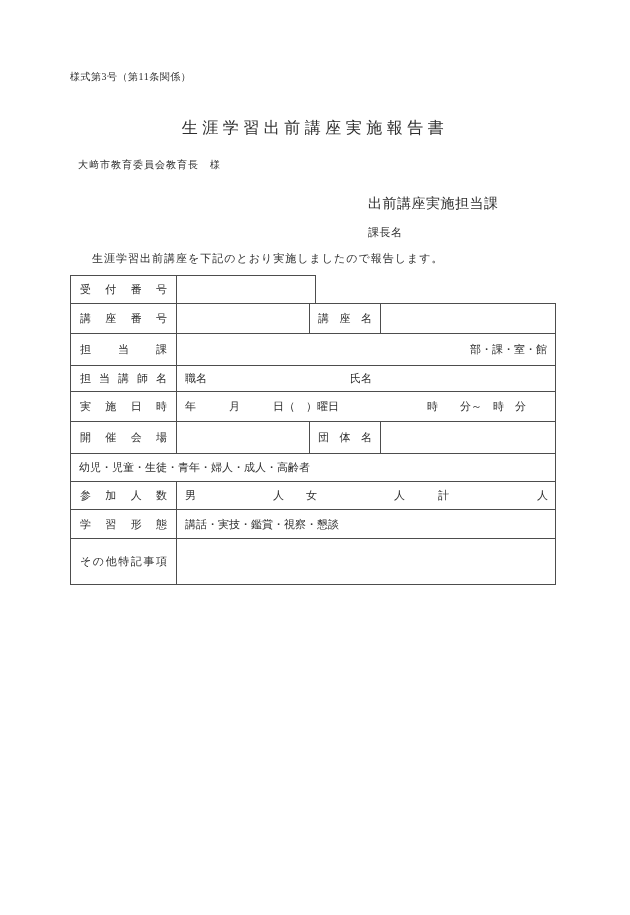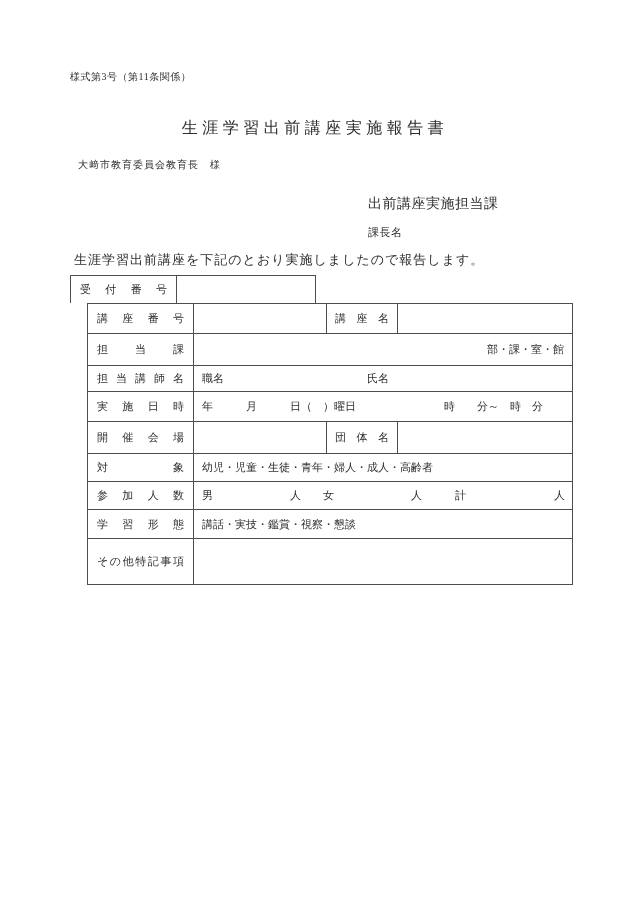--- a/index.html
+++ b/index.html
@@ -39,36 +39,36 @@
       font-size: 14px;
       letter-spacing: 0.5px;
     }
     .chief-line {
       left: 368px; top: 217px;
       font-size: 11px;
       letter-spacing: 0.5px;
       margin-top: 8px;
     }
     .intro-sentence {
-      left: 74px; top: 251px;
-      font-size: 13px;
+      left: 92px; top: 251px;
+      font-size: 11px;
       letter-spacing: 1px;
     }
 
     
     .receipt-box {
       left: 70px; top: 275px;
       width: 246px; height: 28px;
       border: 1px solid #4d4d4d;
       border-bottom: none;
       box-sizing: border-box;
       display: flex;
     }
     .main-table {
-      left: 87px; top: 303px;
+      left: 70px; top: 303px;
       width: 486px;
       border: 1px solid #4d4d4d;
       box-sizing: border-box;
     }
     .trow {
       display: flex;
       box-sizing: border-box;
     }
     .trow + .trow { border-top: 1px solid #4d4d4d; }
     .cell {
@@ -173,23 +173,20 @@
       </div>
       <div class="cell cell-midlabel">
         <span>団体名</span>
       </div>
       <div class="cell cell-value">
         <span></span>
       </div>
     </div>
 
     <div class="trow" style="height:28px">
-      <div class="cell cell-label">
-        <span>対象</span>
-      </div>
       <div class="cell cell-value">
         <span>幼児・児童・生徒・青年・婦人・成人・高齢者</span>
       </div>
     </div>
 
     <div class="trow" style="height:28px">
       <div class="cell cell-label">
         <span>参加人数</span>
       </div>
       <div class="cell cell-value">

